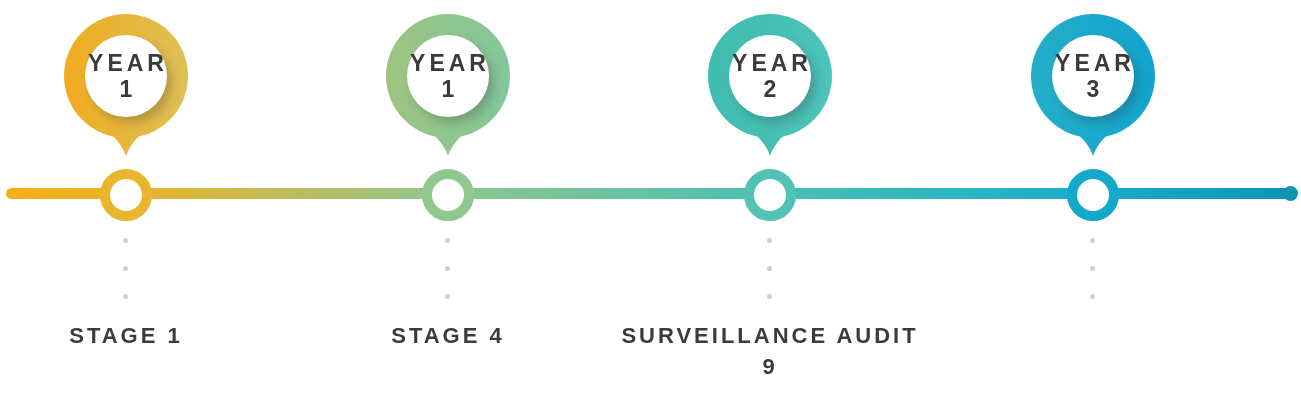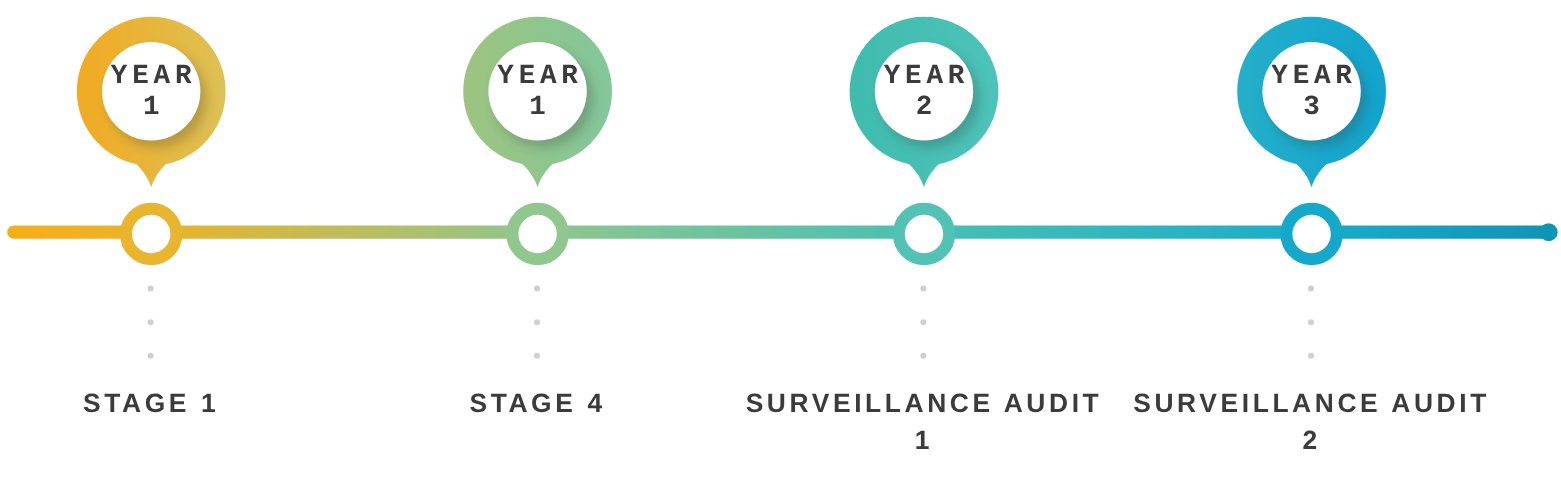--- a/index.html
+++ b/index.html
@@ -46,21 +46,20 @@
   .m2 { left: 610px; }   
   .m3 { left: 933px; }   
 
   
   .pin-wrap {
     position: absolute;
     left: 95px;         
     top: 13px;
     width: 130px;
     height: 145px;
-    font-family: Liberation Mono, monospace;
   }
   .pin-svg { position: absolute; left: 0; top: 0; }
   .pin-inner {
     position: absolute;
     left: 24px;
     top: 22px;
     width: 82px;
     height: 82px;
     border-radius: 50%;
     background: #ffffff;
@@ -206,21 +205,21 @@
         <span class="year-word">YEAR</span>
         <span class="year-num">2</span>
       </div>
     </div>
     <div class="ring" style="border-color: rgb(82, 194, 181);"></div>
     <div class="dots">
       <div class="dot"></div>
       <div class="dot"></div>
       <div class="dot"></div>
     </div>
-    <div class="stage-label">SURVEILLANCE AUDIT 1</div>
+    <div class="stage-label">SURVEILLANCE AUDIT 9</div>
   </div>
 
   <div class="milestone m3">
     <div class="pin-wrap">
       <svg class="pin-svg" width="130" height="145" viewBox="0 0 130 145">
         <defs>
           <linearGradient id="pg3" x1="0" y1="0" x2="1" y2="0">
             <stop offset="0" stop-color="#24AFC9"></stop>
             <stop offset="1" stop-color="#12A4CE"></stop>
           </linearGradient>
@@ -232,16 +231,15 @@
         <span class="year-word">YEAR</span>
         <span class="year-num">3</span>
       </div>
     </div>
     <div class="ring" style="border-color: rgb(20, 169, 203);"></div>
     <div class="dots">
       <div class="dot"></div>
       <div class="dot"></div>
       <div class="dot"></div>
     </div>
-    <div class="stage-label">SURVEILLANCE AUDIT 2</div>
   </div>
 
 </div>
 
 </body></html>

